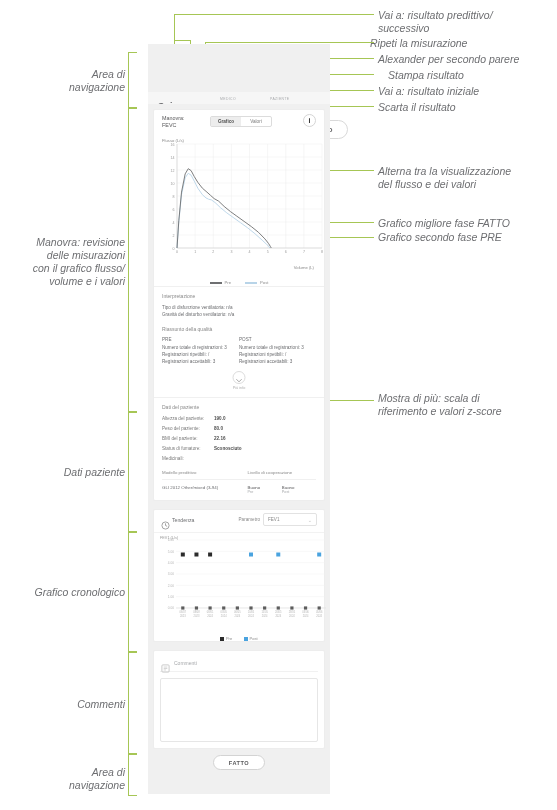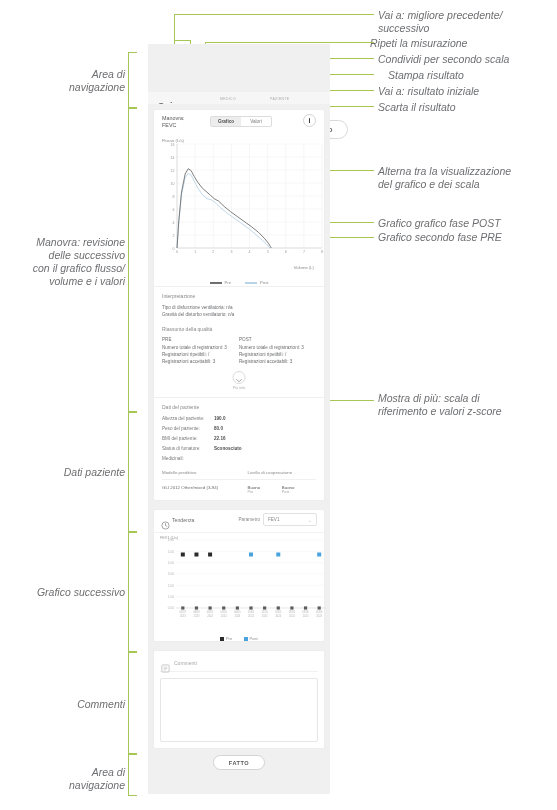--- a/index.html
+++ b/index.html
@@ -167,46 +167,46 @@
     display:flex;align-items:center;justify-content:center;box-sizing:border-box;
     font-size:5.6px;font-weight:bold;letter-spacing:.5px;color:#58585a;
   }
 </style>
 </head>
 <body>
 
 <div class="callout left" style="left:10px;top:68px;width:115px;">Area di
 navigazione</div>
 <div class="callout left" style="left:6px;top:236px;width:119px;">Manovra: revisione
-delle successivo
+delle misurazioni
 con il grafico flusso/
 volume e i valori</div>
 <div class="callout left" style="left:10px;top:466px;width:115px;text-align:right;">Dati paziente</div>
-<div class="callout left" style="left:10px;top:586px;width:115px;">Grafico successivo</div>
+<div class="callout left" style="left:10px;top:586px;width:115px;">Grafico cronologico</div>
 <div class="callout left" style="left:10px;top:698px;width:115px;">Commenti</div>
 <div class="callout left" style="left:10px;top:766px;width:115px;">Area di
 navigazione</div>
 
 <div class="bracket" style="left:128px;top:52px;width:8px;height:54px;"></div>
 <div class="bracket" style="left:128px;top:108px;width:8px;height:302px;"></div>
 <div class="bracket" style="left:128px;top:412px;width:8px;height:118px;"></div>
 <div class="bracket" style="left:128px;top:532px;width:8px;height:118px;"></div>
 <div class="bracket" style="left:128px;top:652px;width:8px;height:100px;"></div>
 <div class="bracket" style="left:128px;top:754px;width:8px;height:40px;"></div>
 
-<div class="callout right" style="left:378px;top:9px;width:176px;">Vai a: migliore precedente/
+<div class="callout right" style="left:378px;top:9px;width:176px;">Vai a: risultato predittivo/
 successivo</div>
 <div class="callout right" style="left:370px;top:37px;width:176px;">Ripeti la misurazione</div>
-<div class="callout right" style="left:378px;top:53px;width:176px;">Condividi per secondo scala</div>
+<div class="callout right" style="left:378px;top:53px;width:176px;">Alexander per secondo parere</div>
 <div class="callout right" style="left:388px;top:69px;width:176px;">Stampa risultato</div>
 <div class="callout right" style="left:378px;top:85px;width:176px;">Vai a: risultato iniziale</div>
 <div class="callout right" style="left:378px;top:101px;width:176px;">Scarta il risultato</div>
 <div class="callout right" style="left:378px;top:165px;width:176px;">Alterna tra la visualizzazione
-del grafico e dei scala</div>
-<div class="callout right" style="left:378px;top:217px;width:176px;">Grafico grafico fase POST</div>
+del flusso e dei valori</div>
+<div class="callout right" style="left:378px;top:217px;width:176px;">Grafico migliore fase FATTO</div>
 <div class="callout right" style="left:378px;top:231px;width:176px;">Grafico secondo fase PRE</div>
 <div class="callout right" style="left:378px;top:392px;width:176px;">Mostra di più: scala di
 riferimento e valori z-score</div>
 
 <div class="lead h" style="left:174px;top:14px;width:200px;"></div>
 <div class="lead v" style="left:174px;top:14px;height:58px;"></div>
 <div class="lead v" style="left:190px;top:40px;height:32px;"></div>
 <div class="lead h" style="left:174px;top:40px;width:16px;"></div>
 
 <div class="lead h" style="left:205px;top:42px;width:169px;"></div>

